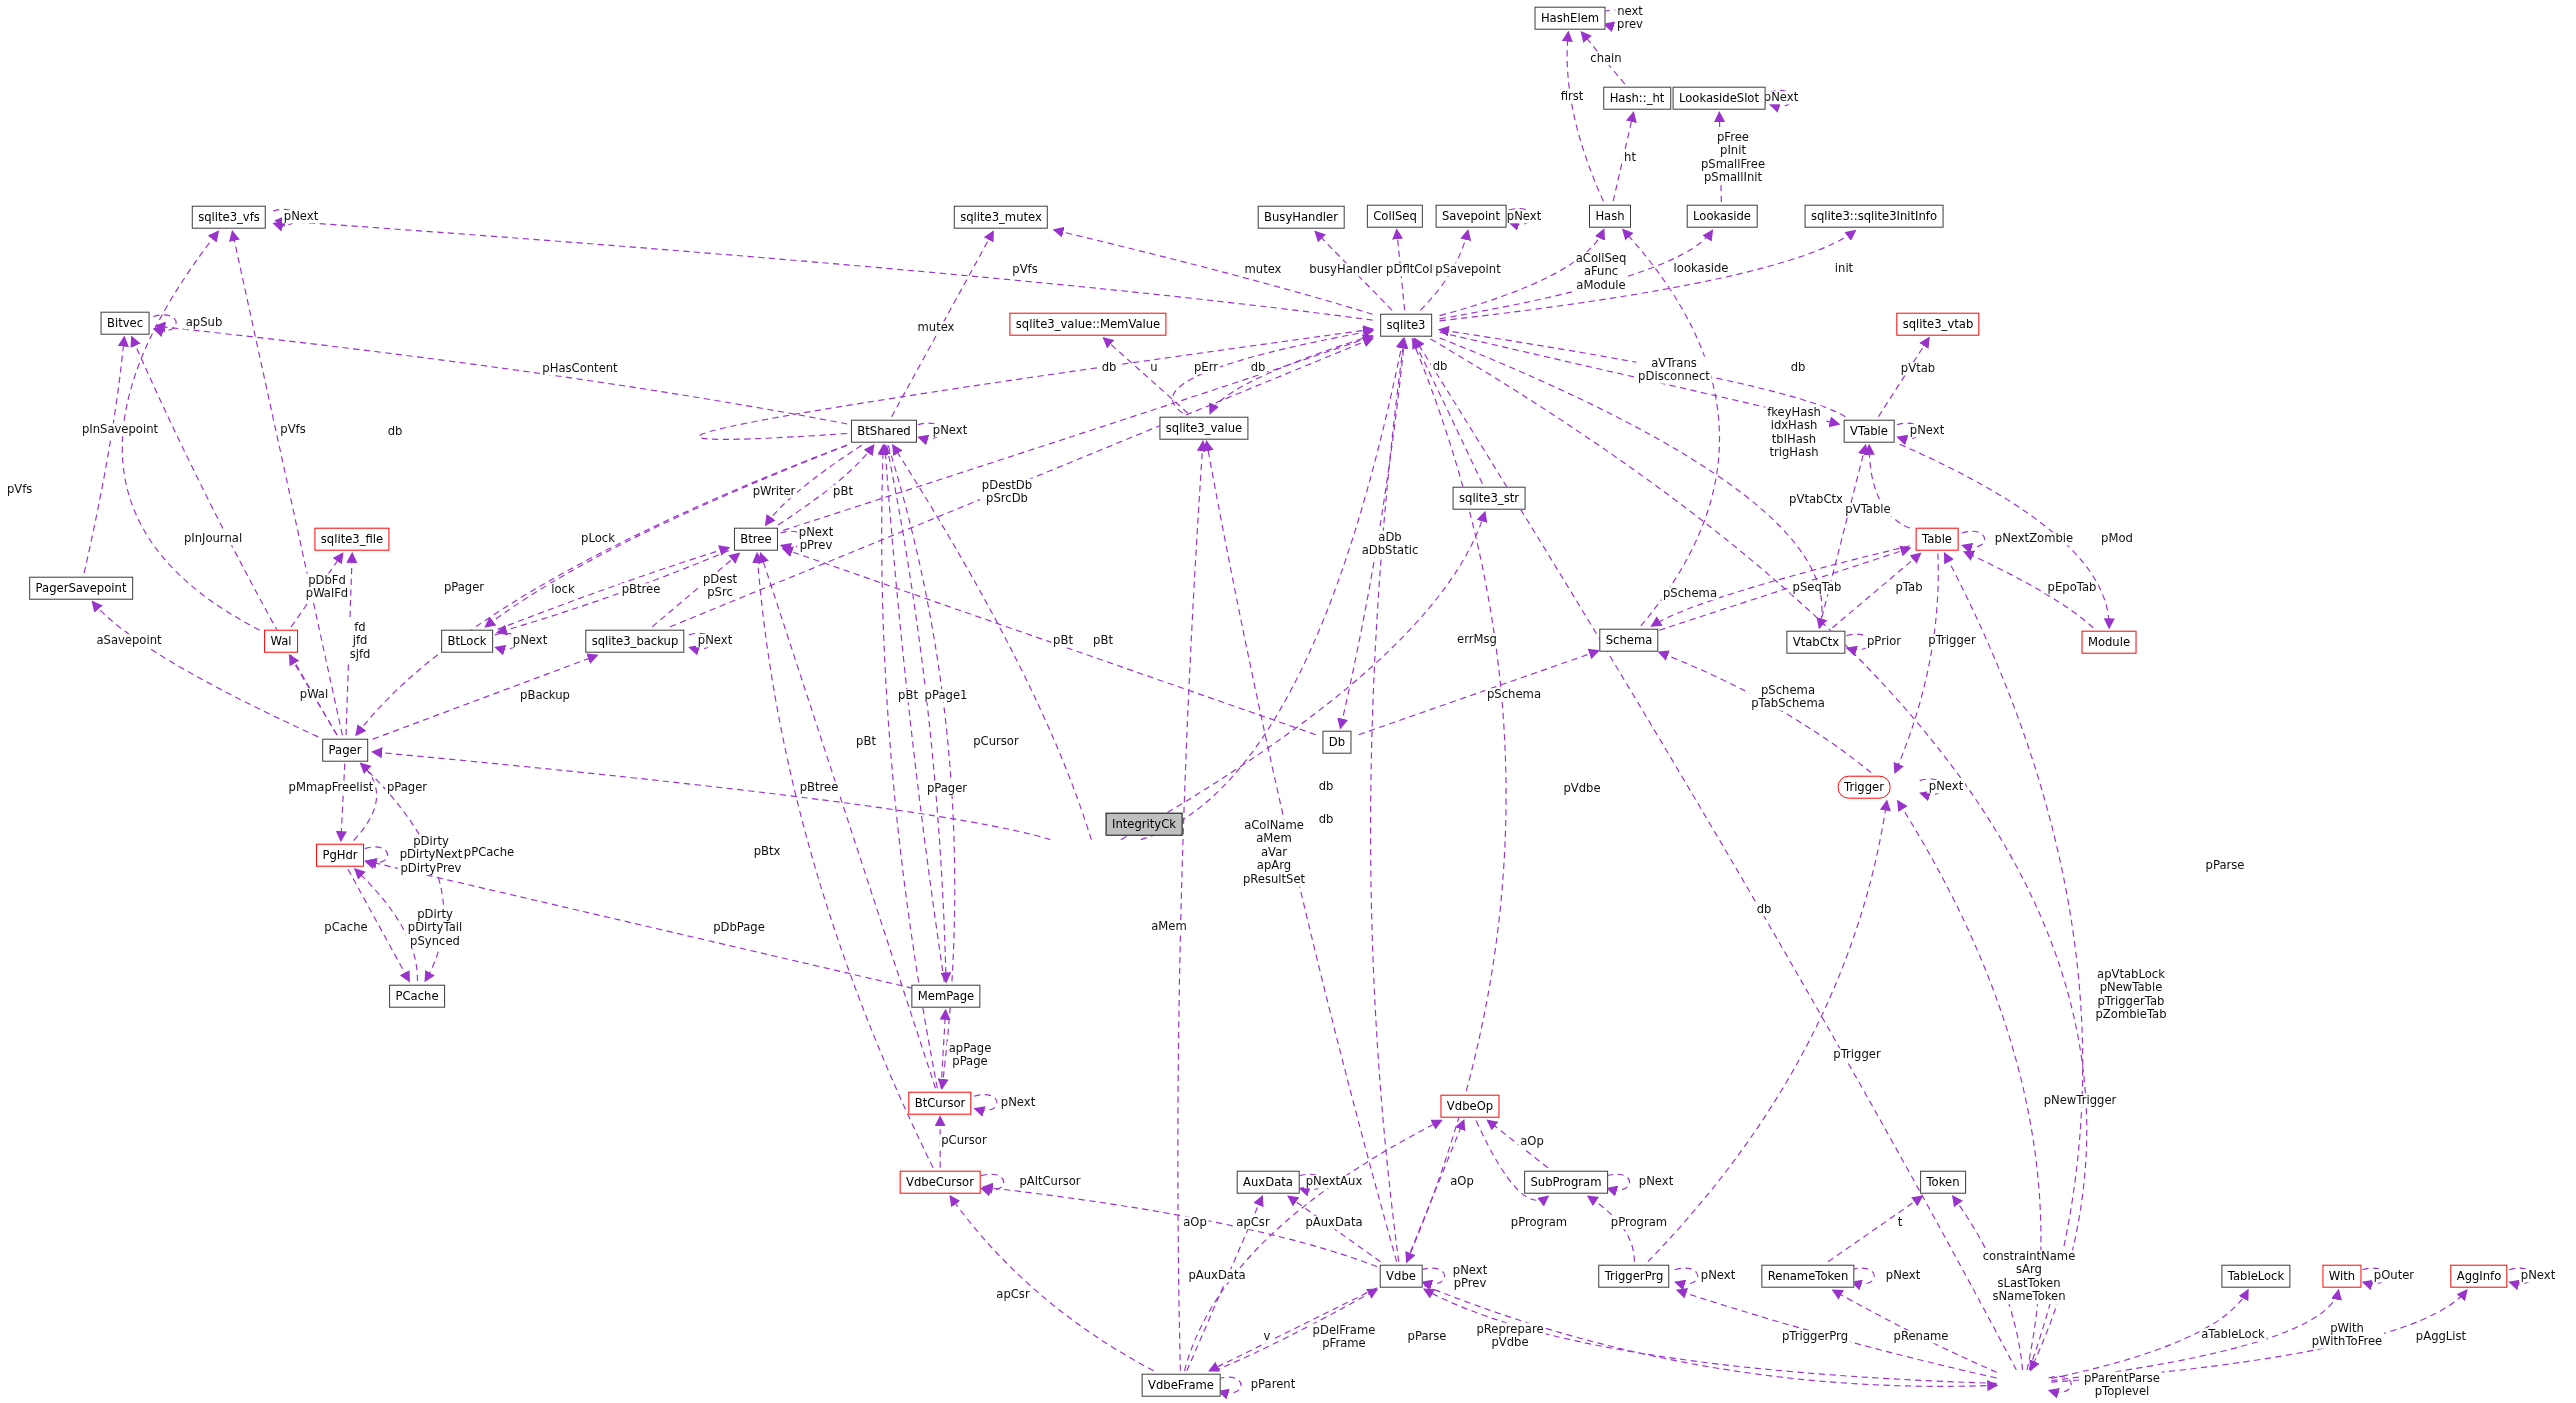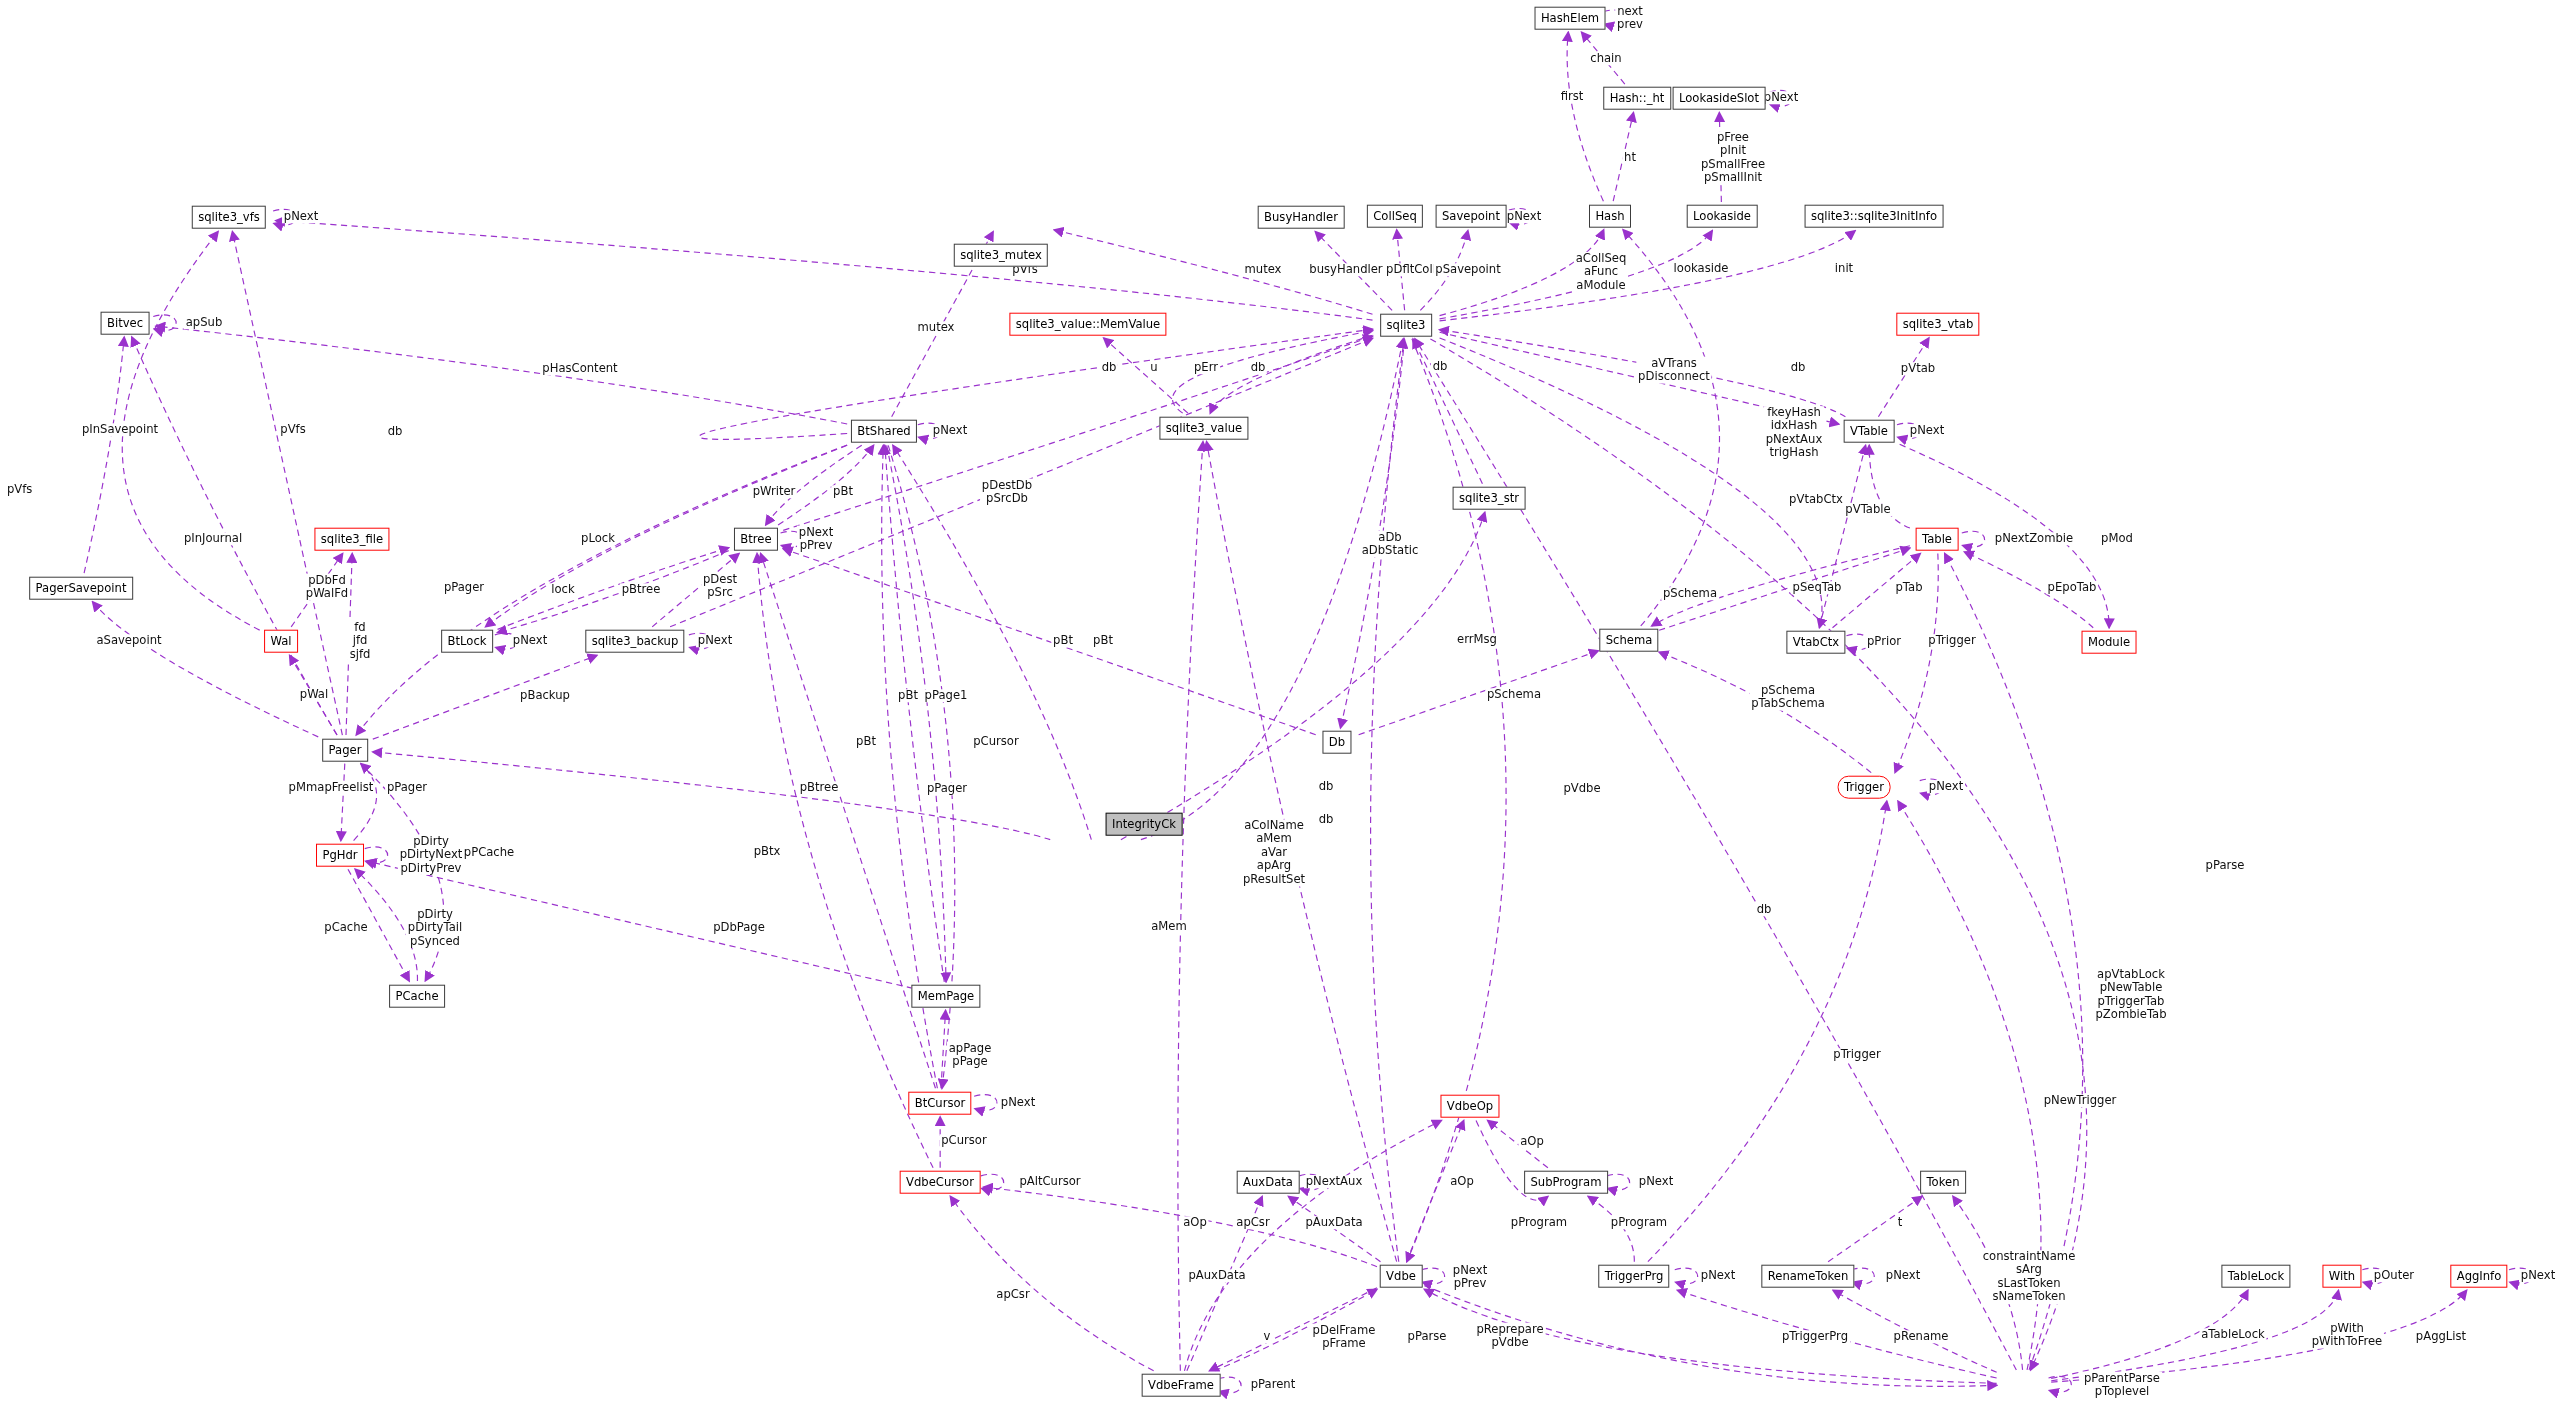--- a/index.html
+++ b/index.html
@@ -188,21 +188,21 @@
     <div class="elabel" style="left: 1630px; top: 158px;">ht</div>
     <div class="elabel" style="left: 1733px; top: 158px;">pFree
 pInit
 pSmallFree
 pSmallInit</div>
     <div class="elabel" style="left: 1601px; top: 272px;">aCollSeq
 aFunc
 aModule</div>
     <div class="elabel" style="left: 1794px; top: 433px;">fkeyHash
 idxHash
-pNextAux
+tblHash
 trigHash</div>
     <div class="elabel" style="left: 1701px; top: 269px;">lookaside</div>
     <div class="elabel" style="left: 1844px; top: 269px;">init</div>
     <div class="elabel" style="left: 1346px; top: 270px;">busyHandler</div>
     <div class="elabel" style="left: 1411px; top: 270px;">pDfltColl</div>
     <div class="elabel" style="left: 1468px; top: 270px;">pSavepoint</div>
     <div class="elabel" style="left: 1263px; top: 270px;">mutex</div>
     <div class="elabel" style="left: 936px; top: 328px;">mutex</div>
     <div class="elabel" style="left: 1025px; top: 270px;">pVfs</div>
     <div class="elabel" style="left: 293px; top: 430px;">pVfs</div>
@@ -316,21 +316,21 @@
     <div class="elabel" style="left: 1539px; top: 1223px;">pProgram</div>
     <div class="elabel" style="left: 1639px; top: 1223px;">pProgram</div>
     <div class="node" style="left: 1570px; top: 18px;">HashElem</div>
     <div class="node" style="left: 1637px; top: 98px;">Hash::_ht</div>
     <div class="node" style="left: 1719px; top: 98px;">LookasideSlot</div>
     <div class="node" style="left: 1610px; top: 216px;">Hash</div>
     <div class="node" style="left: 1722px; top: 216px;">Lookaside</div>
     <div class="node" style="left: 1874px; top: 216px;">sqlite3::sqlite3InitInfo</div>
     <div class="node" style="left: 229px; top: 217px;">sqlite3_vfs</div>
     <div class="node" style="left: 125px; top: 323px;">Bitvec</div>
-    <div class="node" style="left: 1001px; top: 217px; margin-top: 38px;">sqlite3_mutex</div>
+    <div class="node" style="left: 1001px; top: 217px;">sqlite3_mutex</div>
     <div class="node" style="left: 1301px; top: 217px;">BusyHandler</div>
     <div class="node" style="left: 1395px; top: 216px;">CollSeq</div>
     <div class="node" style="left: 1471px; top: 216px;">Savepoint</div>
     <div class="node" style="left: 1406px; top: 325px;">sqlite3</div>
     <div class="node red" style="left: 1088px; top: 324px;">sqlite3_value::MemValue</div>
     <div class="node red" style="left: 1938px; top: 324px;">sqlite3_vtab</div>
     <div class="node" style="left: 1869px; top: 431px;">VTable</div>
     <div class="node" style="left: 884px; top: 431px;">BtShared</div>
     <div class="node" style="left: 1204px; top: 428px;">sqlite3_value</div>
     <div class="node" style="left: 1489px; top: 498px;">sqlite3_str</div>

